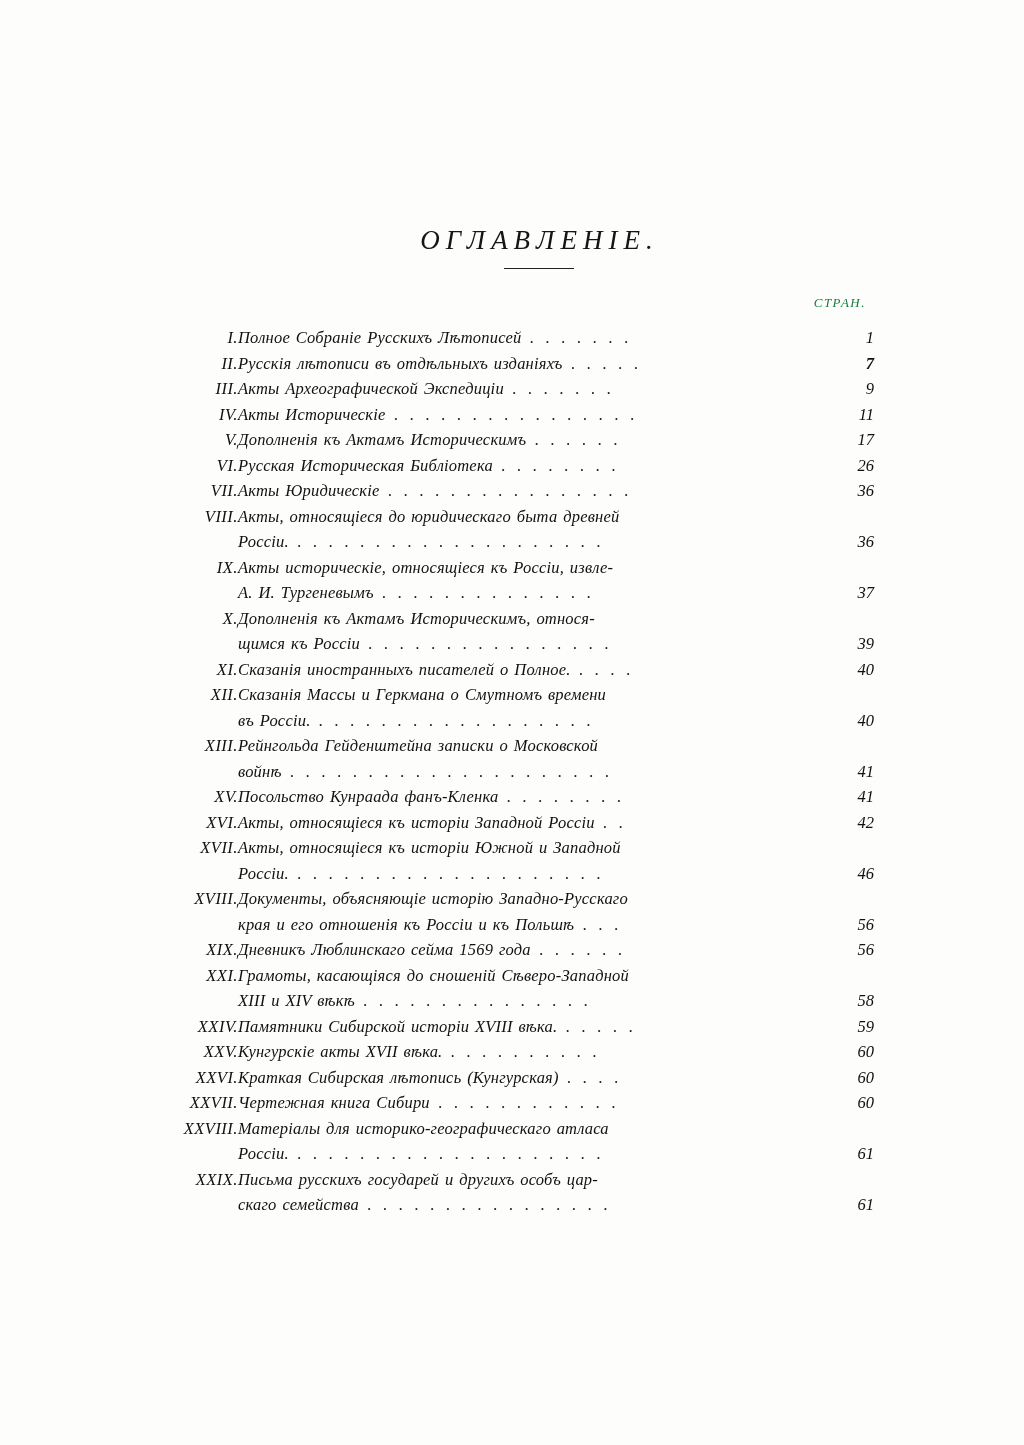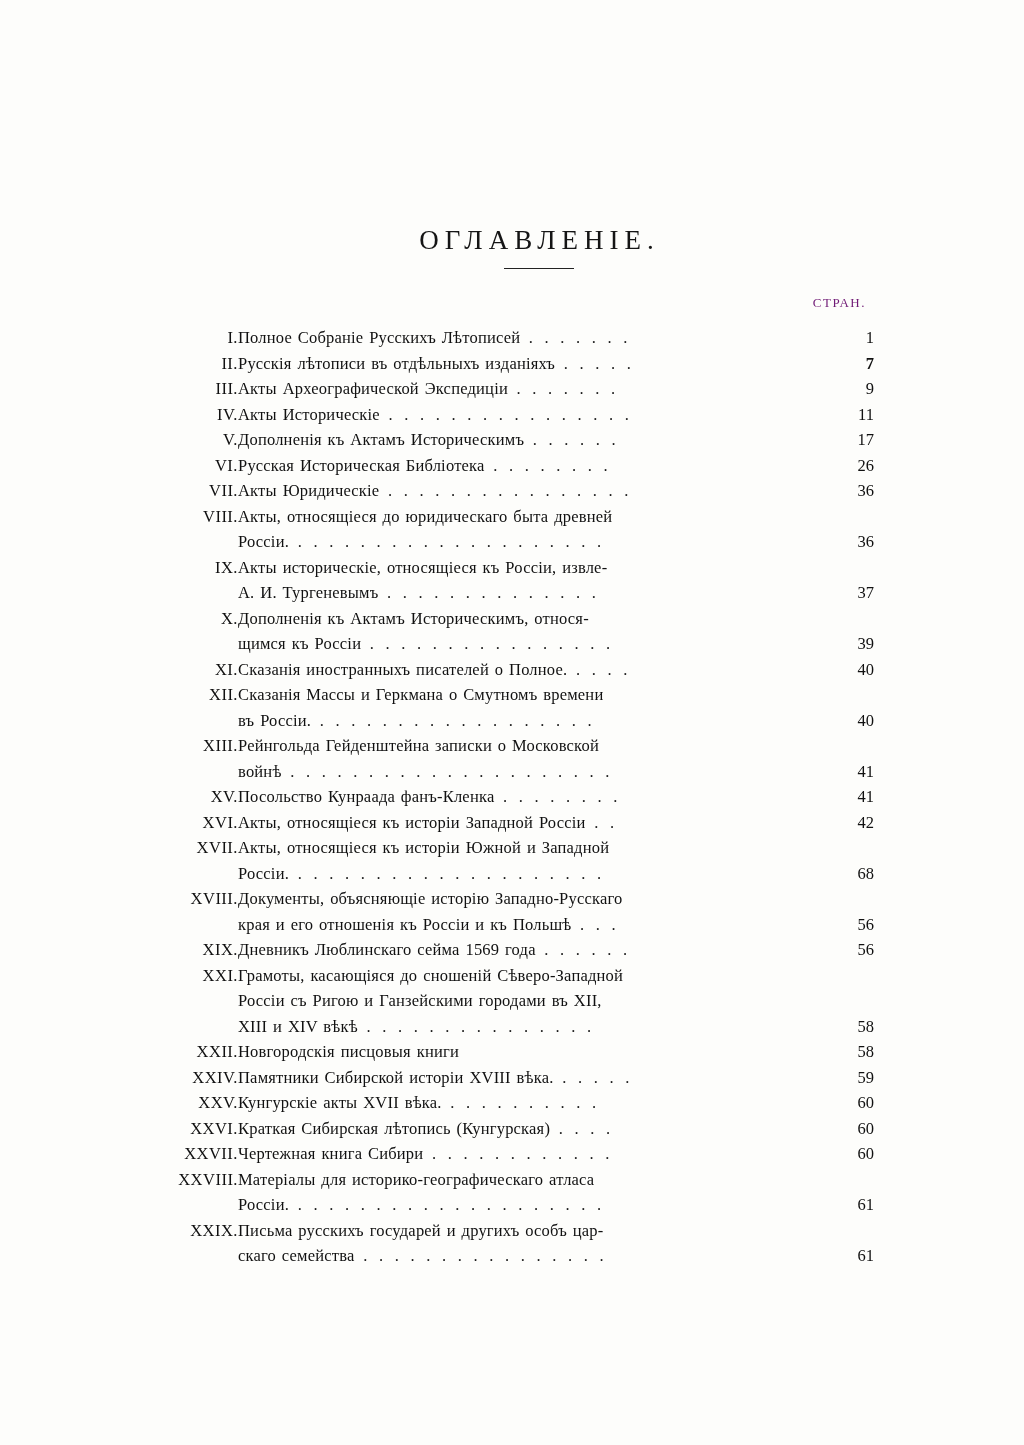--- a/index.html
+++ b/index.html
@@ -8,20 +8,21 @@
     background: #ffffff;
   }
   .page {
     position: relative;
     width: 1024px;
     height: 1445px;
     background: #fdfdfb;
     font-family: "Liberation Serif", serif;
     color: #111111;
     overflow: hidden;
+    font-style: italic;
   }
   .page-inner {
     position: absolute;
     left: 150px;
     top: 225px;
     width: 724px;
   }
   .doc-title {
     text-align: center;
     font-size: 27px;
@@ -38,21 +39,21 @@
     background: #222;
     margin: 10px auto 26px auto;
     padding-left: 0;
     position: relative;
     left: 27px;
   }
   .col-head {
     text-align: right;
     font-size: 13px;
     letter-spacing: 1.5px;
-    color: #701a75;
+    color: #15803d;
     padding-right: 8px;
     margin-bottom: 14px;
   }
   table.toc {
     width: 100%;
     border-collapse: collapse;
     font-size: 16.5px;
   }
   table.toc td {
     vertical-align: top;
@@ -203,21 +204,21 @@
             <td class="pg">42</td>
           </tr>
           <tr>
             <td class="num">XVII.</td>
             <td class="txt"><span>Акты, относящіеся къ исторіи Южной и Западной</span></td>
             <td class="pg"></td>
           </tr>
           <tr class="row-cont">
             <td class="num"></td>
             <td class="txt"><span>Россіи.</span><span class="leader"> . . . . . . . . . . . . . . . . . . . .</span></td>
-            <td class="pg">68</td>
+            <td class="pg">46</td>
           </tr>
           <tr>
             <td class="num">XVIII.</td>
             <td class="txt"><span>Документы, объясняющіе исторію Западно-Русскаго</span></td>
             <td class="pg"></td>
           </tr>
           <tr class="row-cont">
             <td class="num"></td>
             <td class="txt"><span>края и его отношенія къ Россіи и къ Польшѣ</span><span class="leader"> . . .</span></td>
             <td class="pg">56</td>
@@ -227,31 +228,21 @@
             <td class="txt"><span>Дневникъ Люблинскаго сейма 1569 года</span><span class="leader"> . . . . . .</span></td>
             <td class="pg">56</td>
           </tr>
           <tr>
             <td class="num">XXI.</td>
             <td class="txt"><span>Грамоты, касающіяся до сношеній Сѣверо-Западной</span></td>
             <td class="pg"></td>
           </tr>
           <tr class="row-cont">
             <td class="num"></td>
-            <td class="txt"><span>Россіи съ Ригою и Ганзейскими городами въ XII,</span></td>
-            <td class="pg"></td>
-          </tr>
-          <tr class="row-cont">
-            <td class="num"></td>
             <td class="txt"><span>XIII и XIV вѣкѣ</span><span class="leader"> . . . . . . . . . . . . . . .</span></td>
-            <td class="pg">58</td>
-          </tr>
-          <tr>
-            <td class="num">XXII.</td>
-            <td class="txt"><span>Новгородскія писцовыя книги</span></td>
             <td class="pg">58</td>
           </tr>
           <tr>
             <td class="num">XXIV.</td>
             <td class="txt"><span>Памятники Сибирской исторіи XVIII вѣка.</span><span class="leader"> . . . . .</span></td>
             <td class="pg">59</td>
           </tr>
           <tr>
             <td class="num">XXV.</td>
             <td class="txt"><span>Кунгурскіе акты XVII вѣка.</span><span class="leader"> . . . . . . . . . .</span></td>

